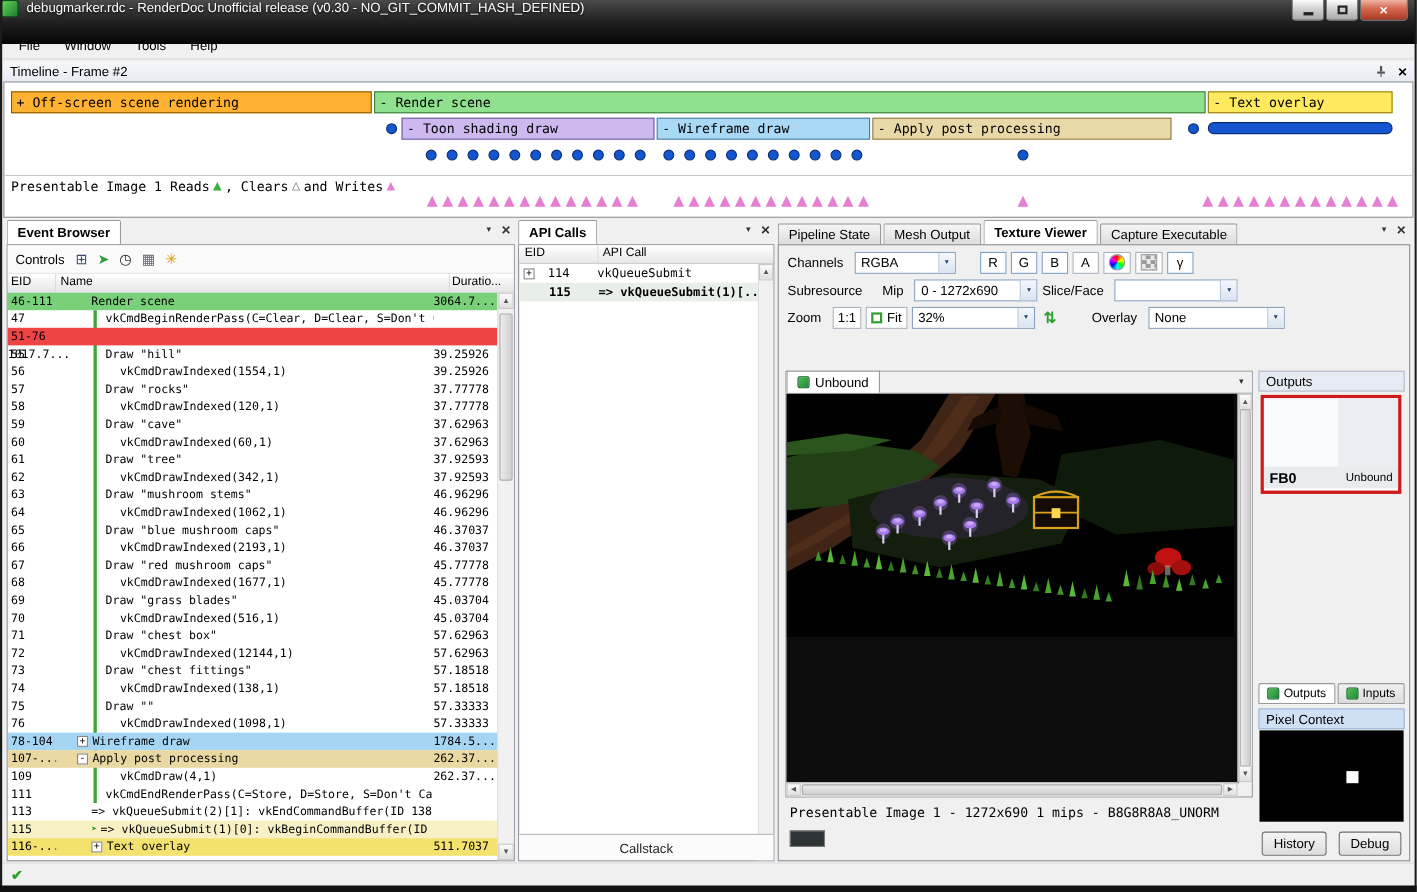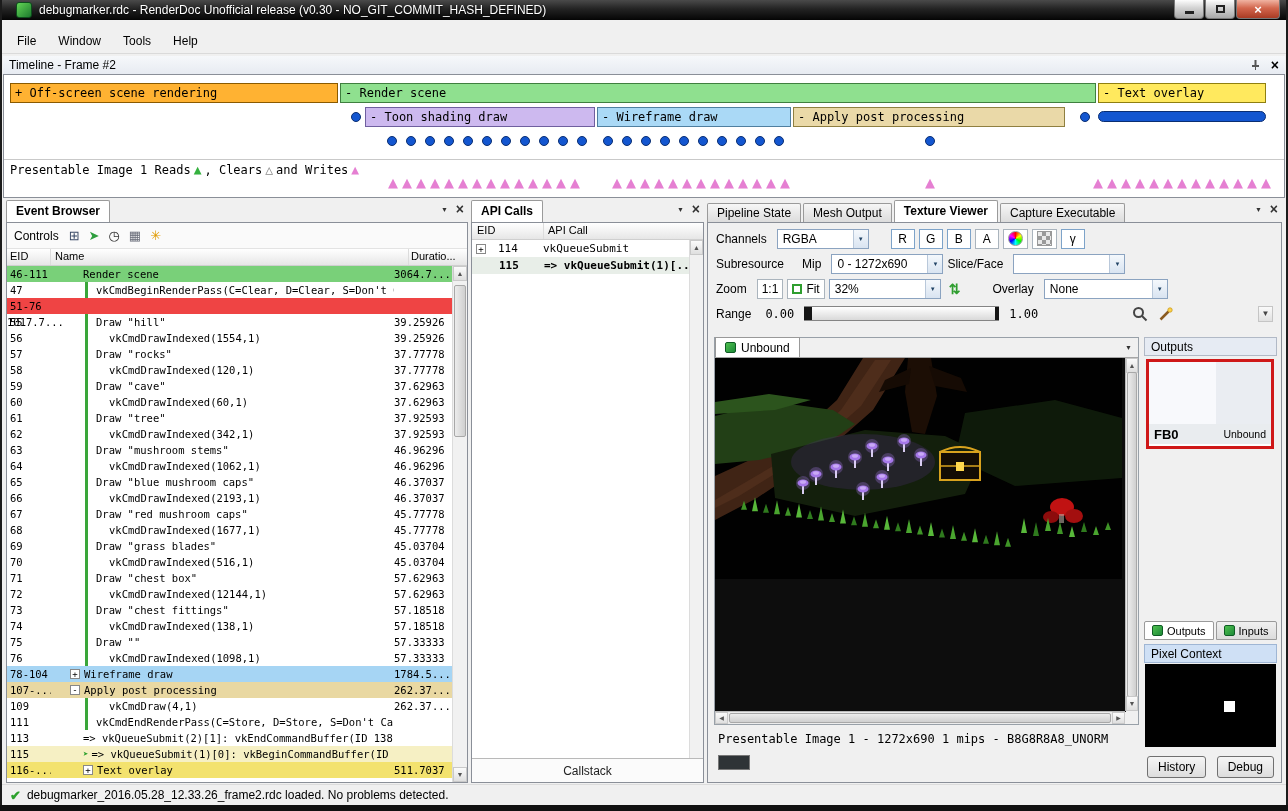--- a/index.html
+++ b/index.html
@@ -4,21 +4,21 @@
 <style>
 *{box-sizing:border-box;margin:0;padding:0}
 html,body{width:1288px;height:811px;overflow:hidden}
 body{font-family:"Liberation Sans",sans-serif;font-size:12px;background:#f0f0f0;color:#000;position:relative}
 .mono{font-family:"DejaVu Sans Mono",monospace}
 
 
 .edge-l,.edge-r{position:absolute;top:0;bottom:0;width:2px;background:#1b1b1b;z-index:60}
 .edge-l{left:0}.edge-r{right:0}
 .bottom-edge{position:absolute;left:0;right:0;bottom:0;height:6px;background:#111;z-index:60}
-.titlebar{position:absolute;top:0;left:0;right:0;height:20px;background:linear-gradient(#4a4a4a,#232323 45%,#050505);display:flex;align-items:center;padding-left:16px;color:#fff;z-index:55}
+.titlebar{position:absolute;top:0;left:0;right:0;height:40px;background:linear-gradient(#4a4a4a,#232323 45%,#050505);display:flex;padding-left:1px;color:#fff;z-index:55}
 .logo{width:16px;height:16px;border-radius:3px;background:linear-gradient(135deg,#63d455,#1d7a2e);border:1px solid #0d4d1c;margin-right:7px;flex:none}
 .title-text{font-size:12px;white-space:nowrap;text-shadow:0 1px 2px #000}
 .caption-buttons{position:absolute;right:8px;top:0;display:flex}
 .cap-btn{width:30px;height:19px;margin-left:1px;border:1px solid #777;border-top:none;border-radius:0 0 4px 4px;background:linear-gradient(#fdfdfd,#d2d2d2 45%,#a9a9a9);display:flex;align-items:center;justify-content:center}
 .cap-btn.close{width:44px;background:linear-gradient(#f0b3a2,#d3664d 45%,#a93b24);color:#fff;font-size:13px;font-weight:bold}
 .gl-min{width:9px;height:3px;background:#222;margin-top:7px}
 .gl-max{width:9px;height:8px;border:2px solid #222}
 .menubar{position:absolute;top:28px;left:2px;right:2px;height:26px;background:#f0f0f0;border-bottom:1px solid #dadada;display:flex;align-items:center;padding-left:4px;z-index:54}
 .menu-item{padding:4px 11px}
 
@@ -621,43 +621,20 @@
         <span class="arr">▼</span>
       </div>
       <span class="flip">⇅</span>
       <span class="lbl" style="margin-left:24px">Overlay</span>
       <div class="combo w124">
         <span>None</span>
         <span class="arr">▼</span>
       </div>
     </div>
 
-    <div class="tv-row">
-      <span class="lbl">Range</span>
-      <span class="mono" style="margin-left:4px">0.00</span>
-      <div class="range-track">
-        <div class="range-handle" style="left:-1px"></div>
-        <div class="range-handle" style="right:-1px;width:4px"></div>
-      </div>
-      <span class="mono">1.00</span>
-      <span style="width:86px"></span>
-      <span>
-        <svg width="16" height="16">
-            <circle cx="6.5" cy="6.5" r="4.5" fill="none" stroke="#444" stroke-width="2"></circle>
-            <line x1="10" y1="10" x2="14.5" y2="14.5" stroke="#444" stroke-width="2"></line>
-          </svg>
-      </span>
-      <span style="margin-left:6px">
-        <svg width="16" height="16">
-            <line x1="2.5" y1="13.5" x2="10.5" y2="5.5" stroke="#8a5a20" stroke-width="2.5"></line>
-            <circle cx="12" cy="4" r="2.2" fill="#ffd24a" stroke="#c89a20" stroke-width="0.8"></circle>
-          </svg>
-      </span>
-      <span class="oflow">▼</span>
-    </div>
 
     <div class="tex-frame">
       <div class="tex-tabbar">
         <div class="tex-tab">
           <span class="rd-ico"></span>
           <span>Unbound</span>
         </div>
         <span class="tex-chevron">▼</span>
       </div>
       <div class="tex-view">
@@ -803,15 +780,14 @@
     </div>
     <div class="pc-buttons">
       <button class="btn">History</button>
       <button class="btn">Debug</button>
     </div>
   </div>
 </div>
 
 <div class="statusbar">
   <span class="check">✔</span>
-  <span>debugmarker_2016.05.28_12.33.26_frame2.rdc loaded. No problems detected.</span>
 </div>
 <div class="bottom-edge"></div>
 
 </body></html>

